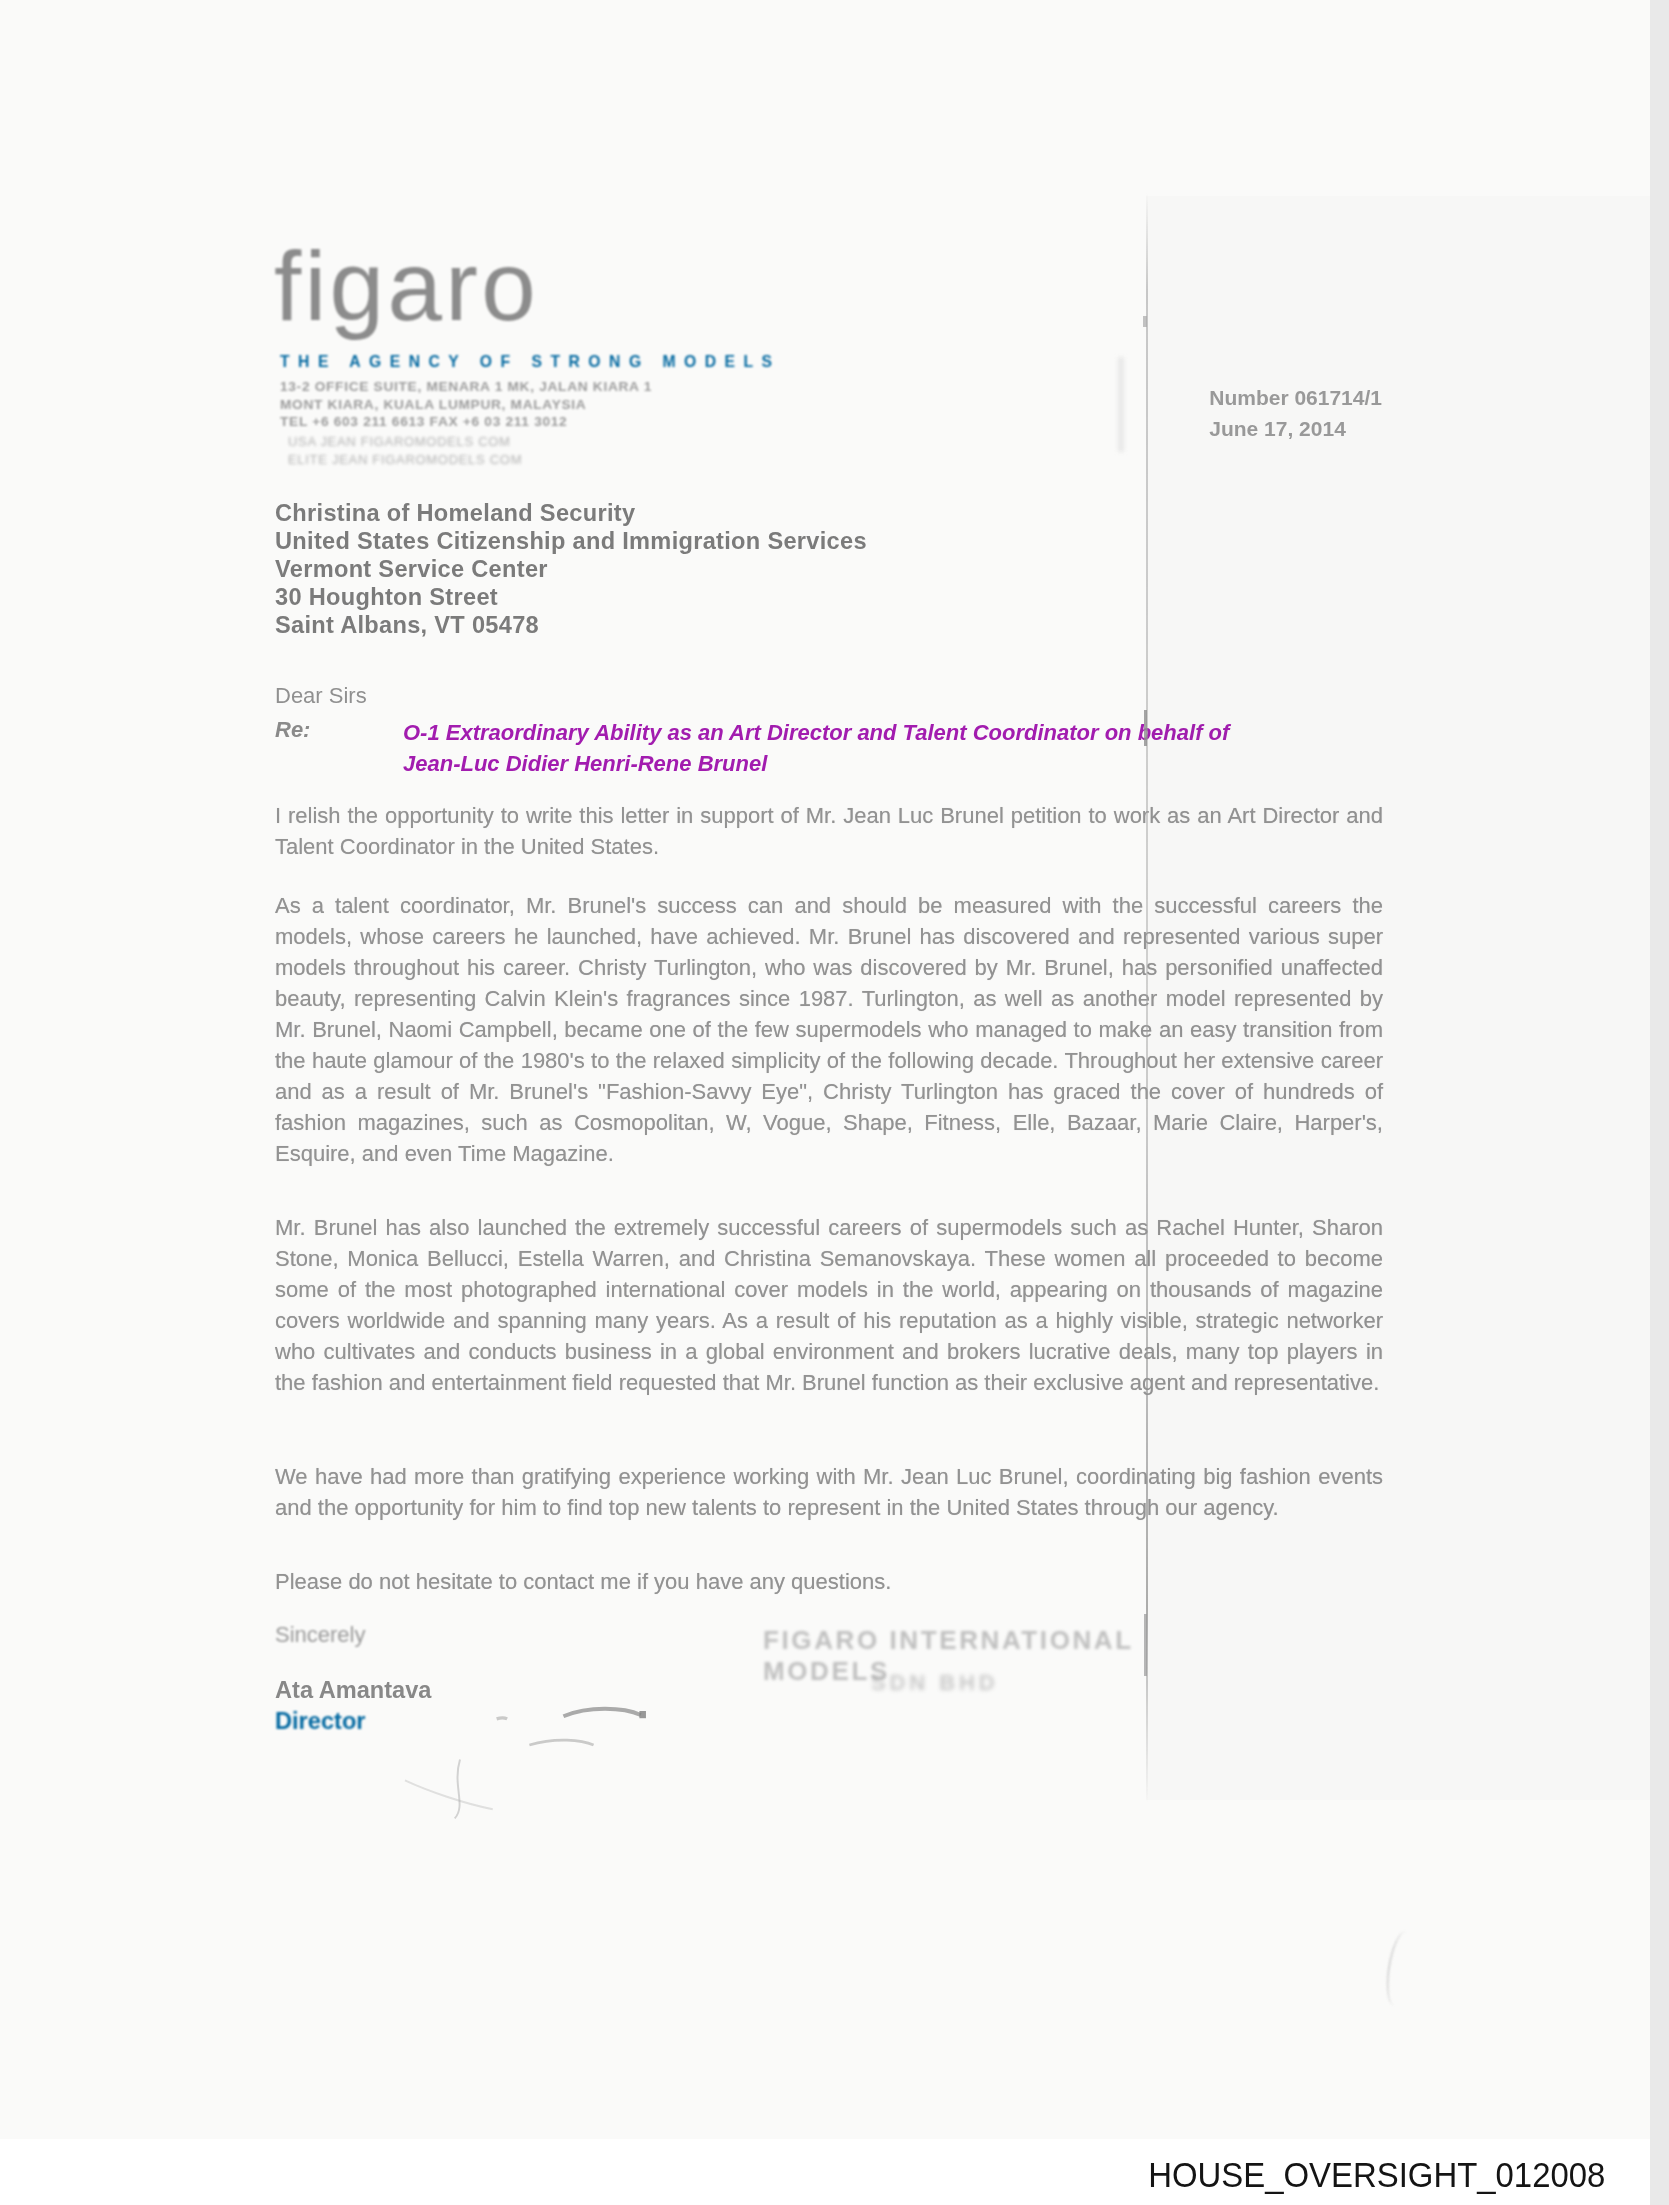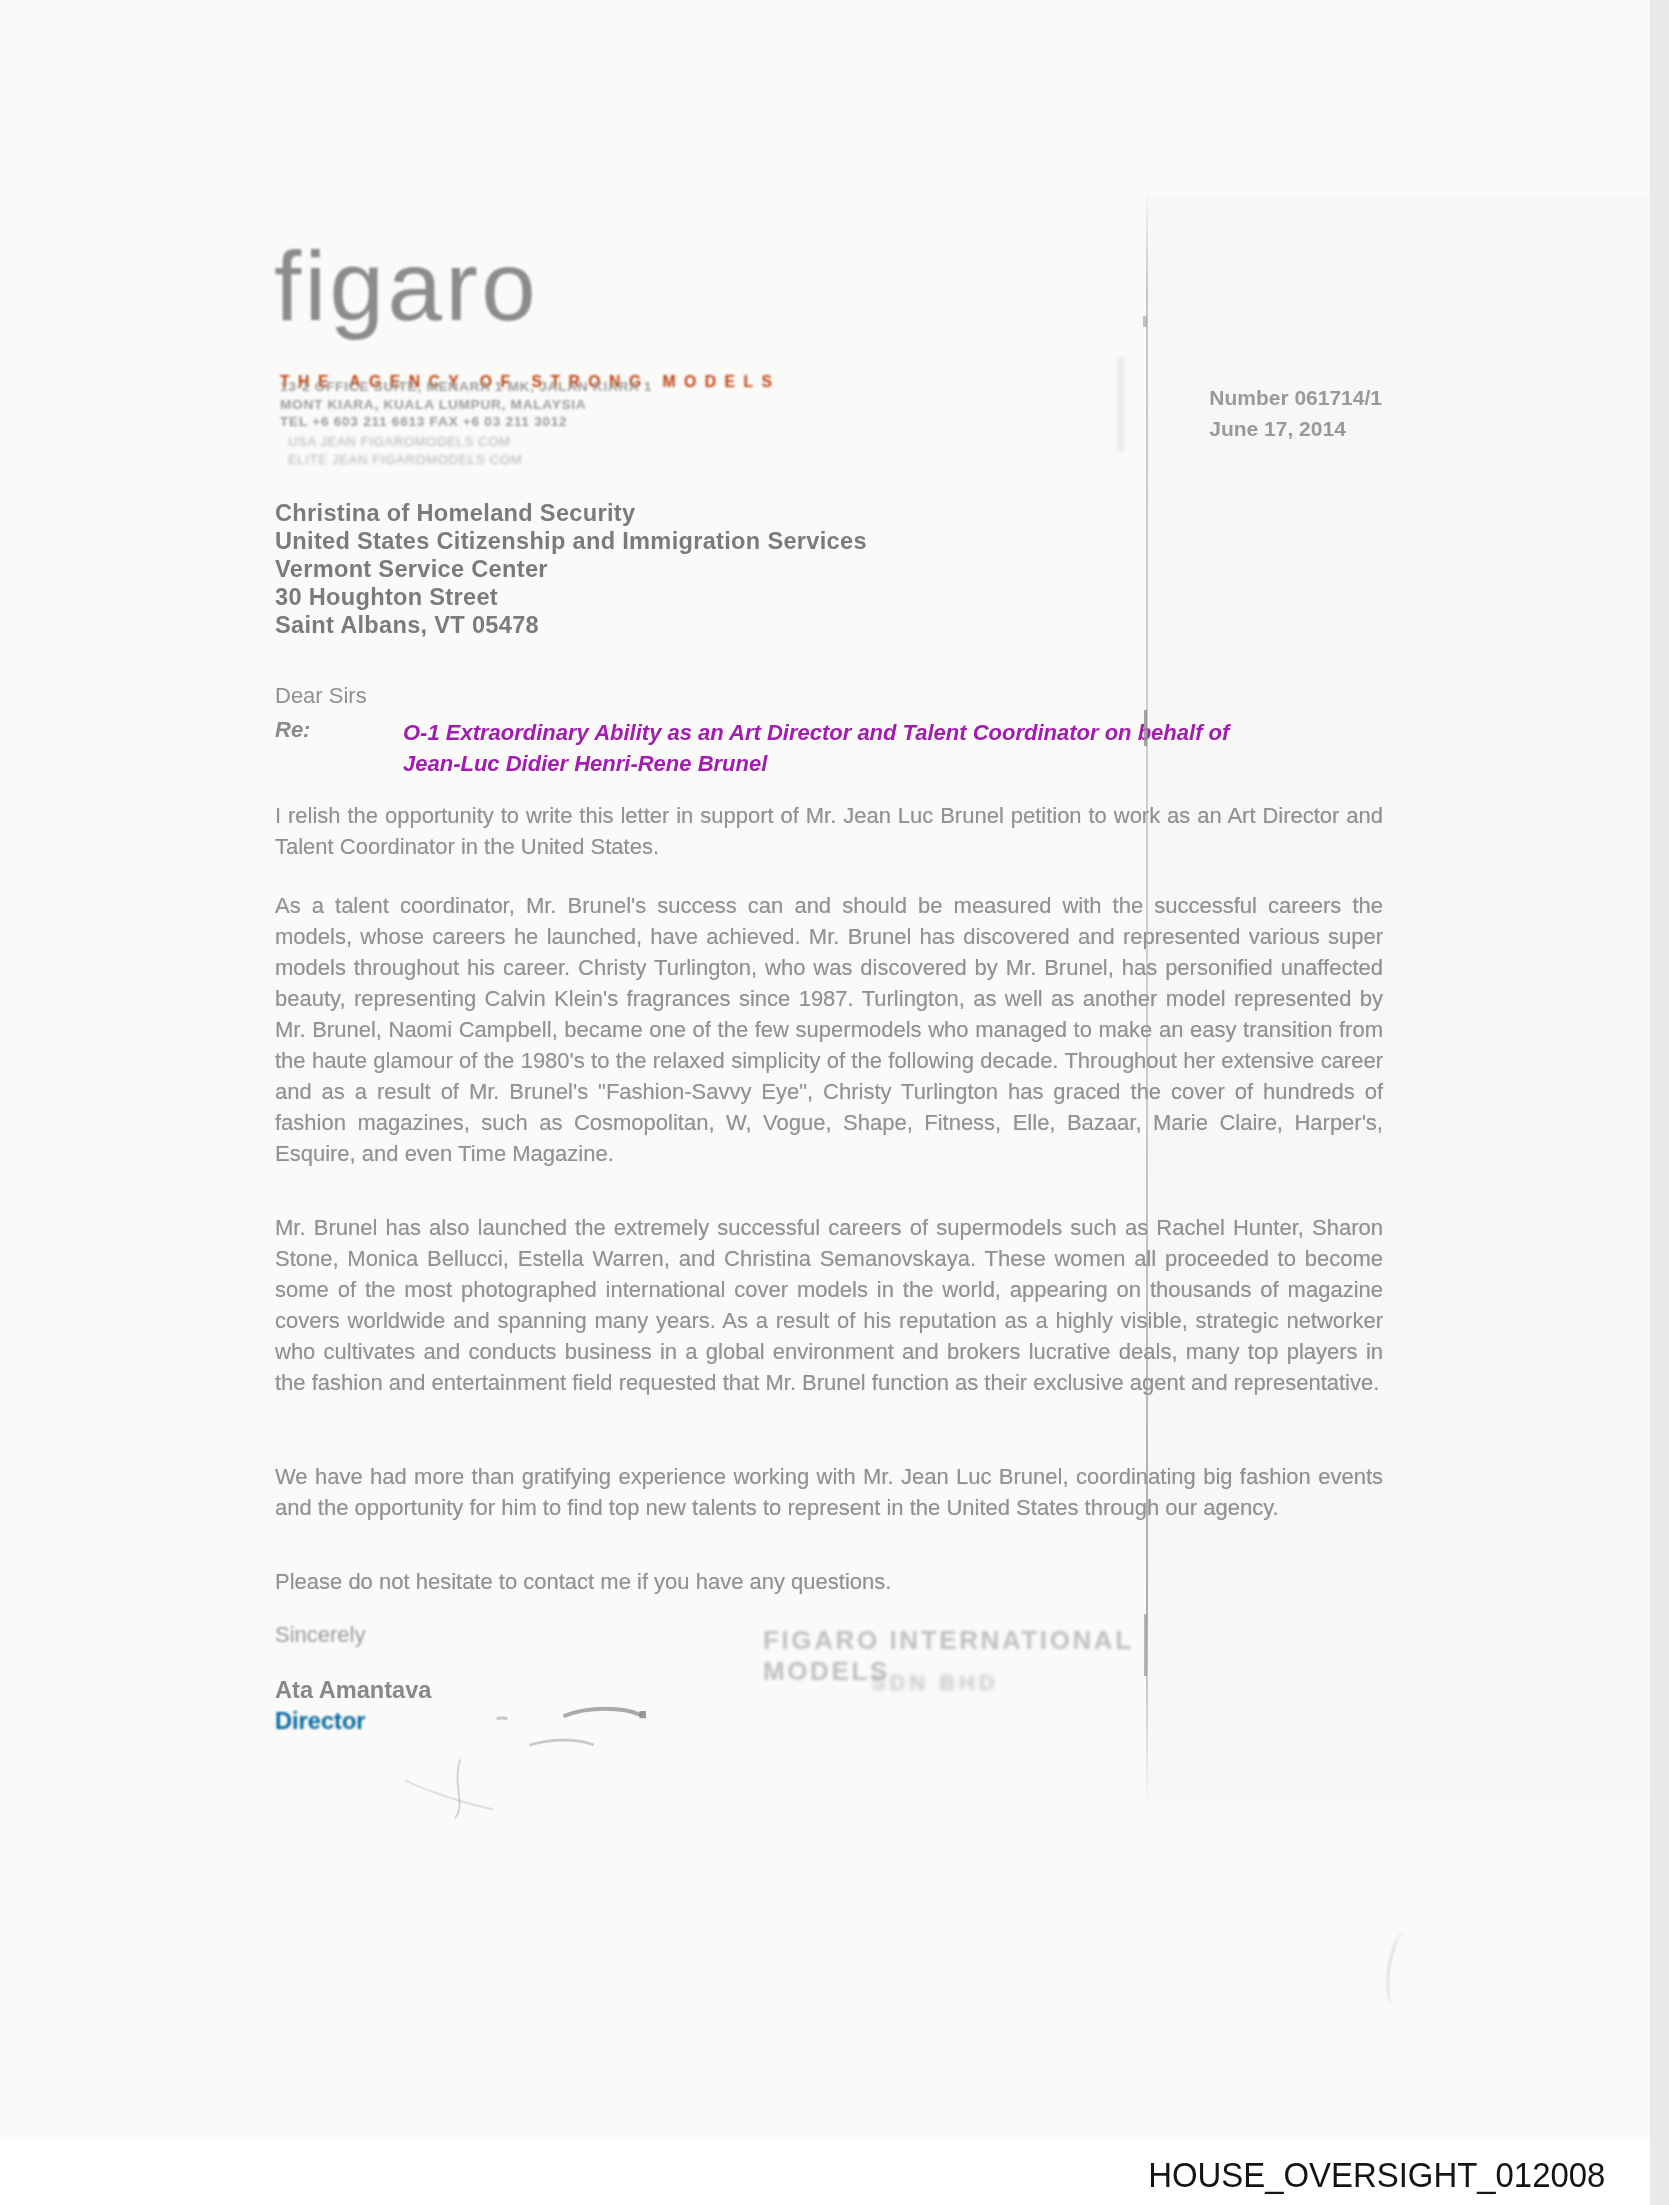--- a/index.html
+++ b/index.html
@@ -14,21 +14,21 @@
   }
   
   .logo{
     position:absolute;left:274px;top:230px;
     font-size:98px;font-weight:400;letter-spacing:3.3px;
     color:#8c8c8c;filter:blur(0.8px);
   }
   .tagline{
     position:absolute;left:280px;top:353px;
     font-size:15.7px;font-weight:700;letter-spacing:8.5px;
-    color:#c2410c;filter:blur(0.9px);margin-top:20px;
+    color:#0369a1;filter:blur(0.9px);
   }
   .lh-address{
     position:absolute;left:280px;top:378px;
     font-size:13.7px;font-weight:700;line-height:17.7px;
     color:#9c9c9c;filter:blur(1.1px);letter-spacing:0.7px;
   }
   .lh-contact{
     position:absolute;left:288px;top:433px;
     font-size:13px;line-height:17.7px;
     color:#b3b3b3;filter:blur(1.6px);letter-spacing:0.7px;

